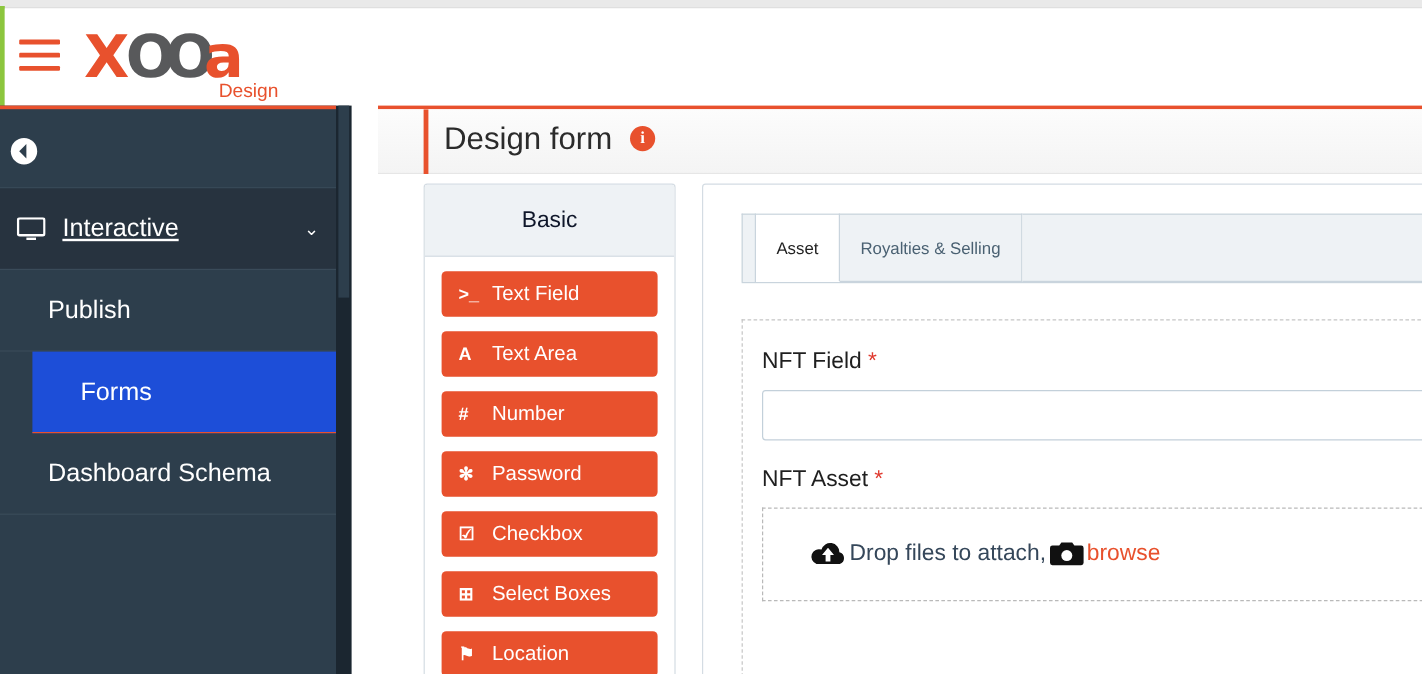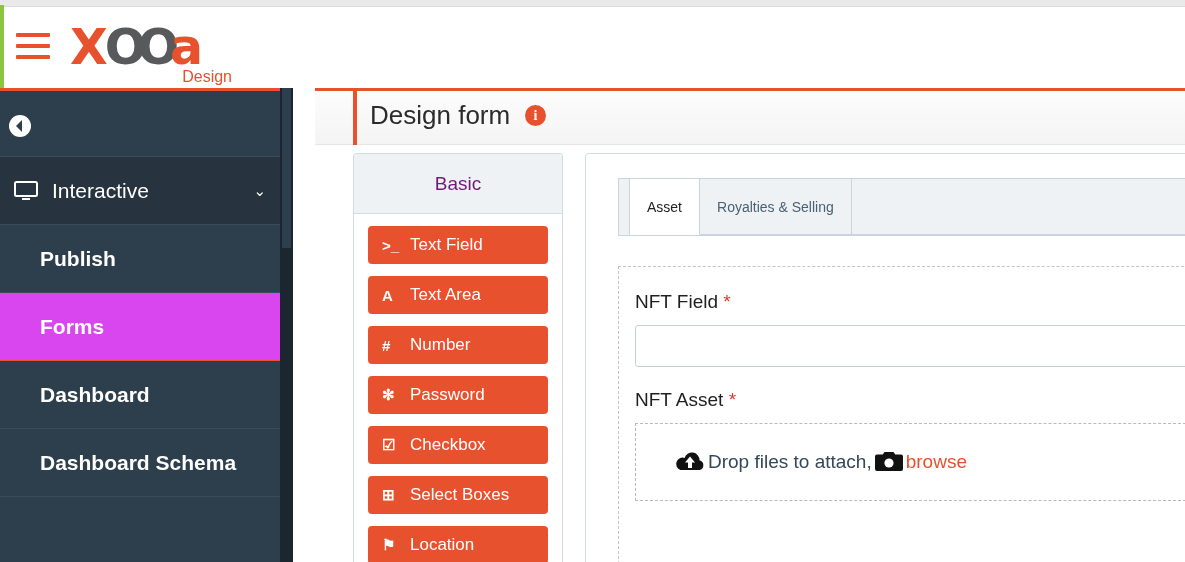--- a/index.html
+++ b/index.html
@@ -63,25 +63,25 @@
     position: absolute; left: 8px; top: 23px; width: 24px; height: 24px;
   }
   .back-circle svg { display: block; }
   .side-item {
     position: relative; display: flex; align-items: center;
     height: 68px; padding-left: 14px;
     color: #ffffff; font-size: 21px;
     border-bottom: 1px solid #3a4b59;
     cursor: pointer; user-select: none;
   }
-  .side-item.group { background: #27333f; }
-  .side-item.active { background: #d946ef; border-bottom-color: #e8512d; }
+  .side-item.group { background: #27333f; text-decoration: underline; }
+  .side-item.active { background: #1d4ed8; border-bottom-color: #e8512d; margin-left: 27px; }
   .side-icon { width: 34px; display: flex; align-items: center; }
   .side-label { padding-left: 4px; }
-  .side-item.sub .side-label { padding-left: 26px; font-weight: bold; }
+  .side-item.sub .side-label { padding-left: 26px; }
   .chevron {
     position: absolute; right: 14px; top: 50%; transform: translateY(-50%);
     font-size: 15px; color: #ffffff;
   }
 
   
   .side-scroll {
     position: absolute; left: 280px; top: 88px; width: 13px; height: 474px;
     background: #1b2630;
   }
@@ -121,21 +121,21 @@
 
   
   .palette {
     position: absolute; left: 38px; top: 62px; width: 210px; height: 412px;
     background: #ffffff; border: 1px solid #d4dce3;
     border-radius: 3px; overflow: hidden;
   }
   .palette-head {
     height: 60px; background: #eef2f5; border-bottom: 1px solid #d4dce3;
     display: flex; align-items: center; justify-content: center;
-    font-size: 19px; color: #701a75;
+    font-size: 19px; color: #0f172a;
   }
   .palette-body { padding: 12px 14px; }
   .pal-btn {
     display: flex; align-items: center;
     height: 38px; margin-bottom: 12px;
     background: #e8512d; color: #ffffff;
     border-radius: 4px; font-size: 17px;
     padding-left: 14px; cursor: pointer; user-select: none;
   }
   .pal-ico {
@@ -228,23 +228,20 @@
       </span>
       <span class="side-label">Interactive</span>
       <span class="chevron">⌄</span>
     </div>
 
     <div class="side-item sub">
       <span class="side-label">Publish</span>
     </div>
     <div class="side-item sub active">
       <span class="side-label">Forms</span>
-    </div>
-    <div class="side-item sub">
-      <span class="side-label">Dashboard</span>
     </div>
     <div class="side-item sub">
       <span class="side-label">Dashboard Schema</span>
     </div>
   </div>
 
   <div class="side-scroll">
     <div class="side-scroll-thumb"></div>
   </div>
 

